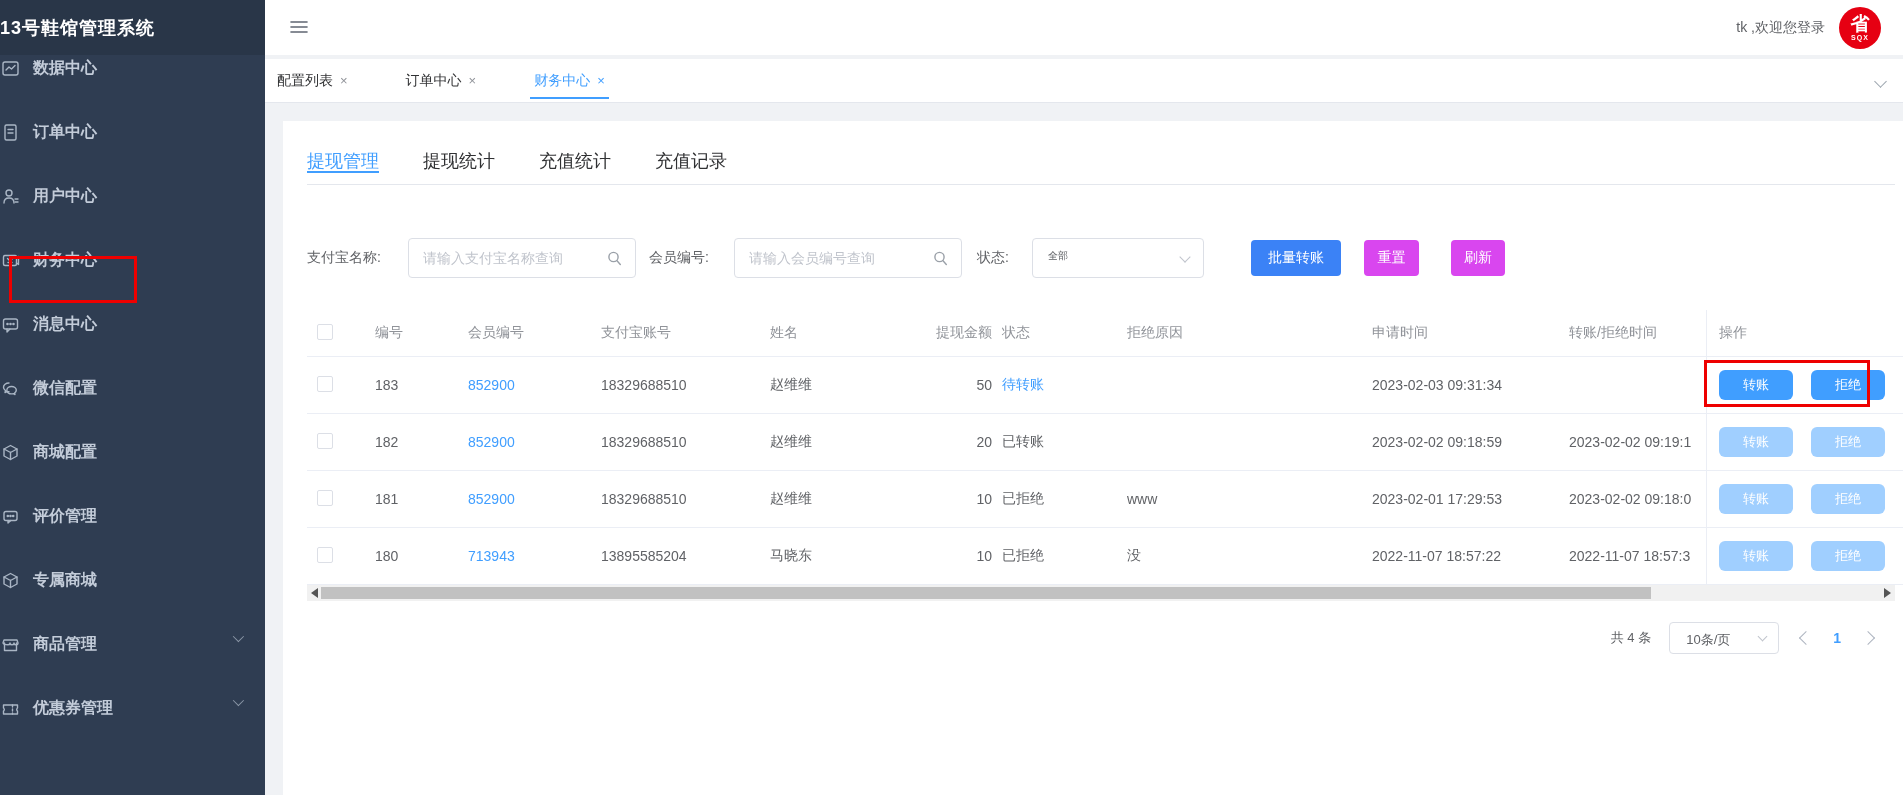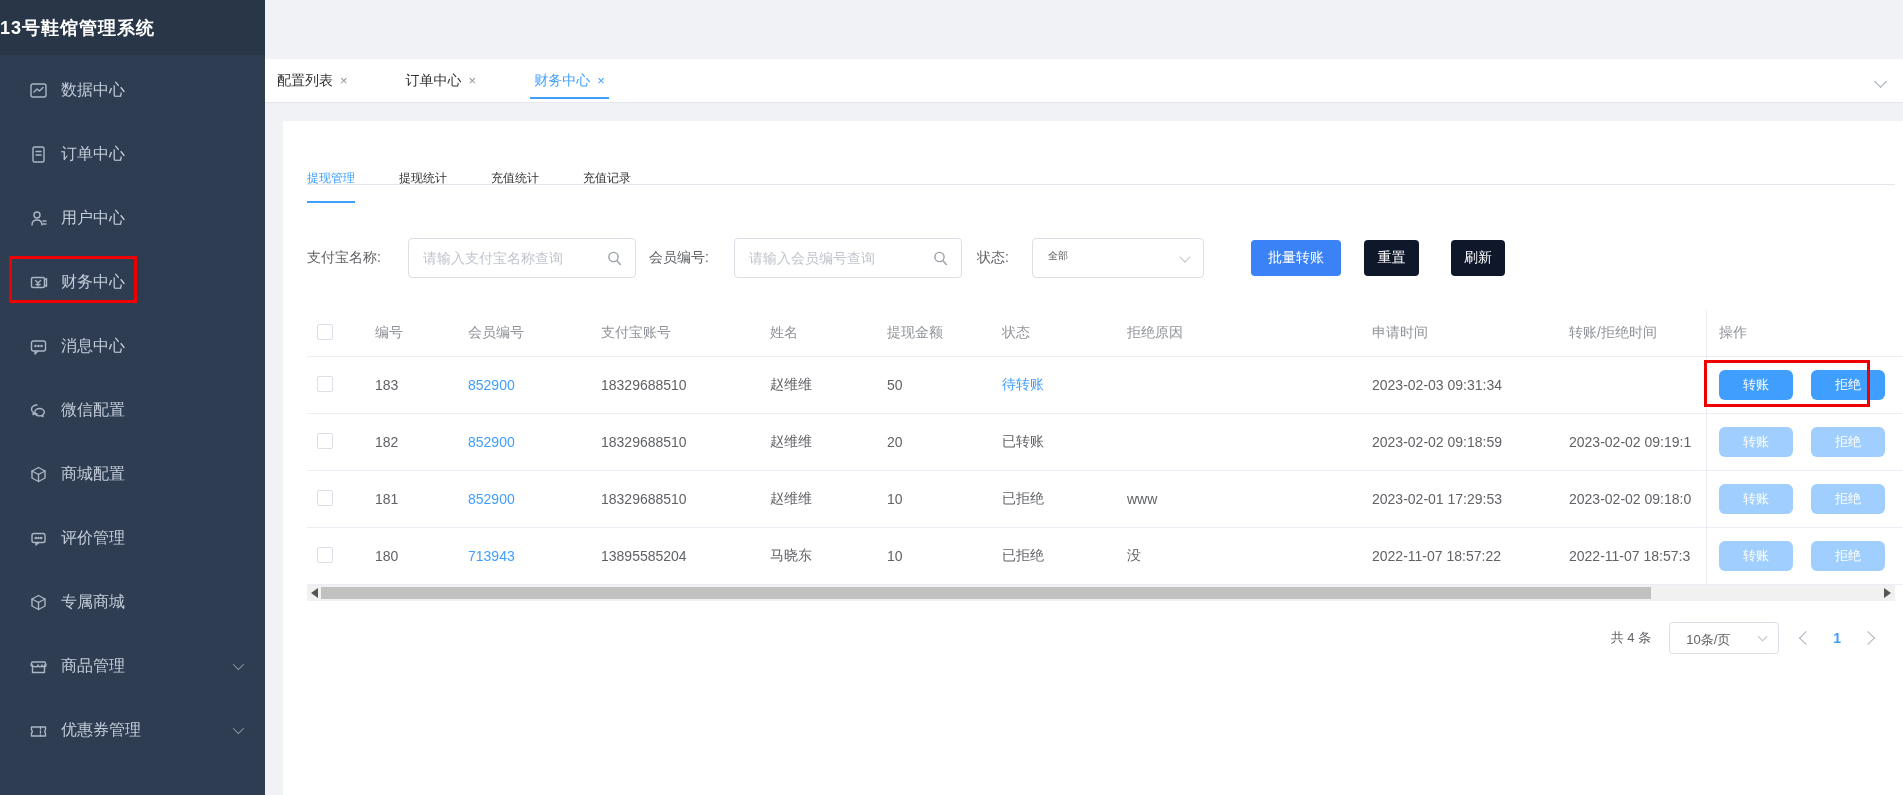--- a/index.html
+++ b/index.html
@@ -6,22 +6,22 @@
   html,body { width:1903px; height:795px; overflow:hidden;
     font-family:"Liberation Sans","DejaVu Sans",sans-serif; background:#f0f2f5; }
 
   
   .sidebar { position:absolute; left:0; top:0; width:265px; height:795px;
     background:#2f3d52; z-index:5; }
   .logo-area { height:55px; background:#293648; display:flex; align-items:center;
     justify-content:flex-start; }
   .logo-area .title { color:#fff; font-size:18px; font-weight:bold; letter-spacing:1px; }
   .menu { position:absolute; top:58px; left:0; right:0; }
-  .menu-item { height:64px; display:flex; align-items:center; padding-left:28px;
-    color:#c3ccd9; cursor:pointer; position:relative; }
+  .menu-item { height:64px; display:flex; 
+    color:#c3ccd9; cursor:pointer; position:relative;font-weight:bold; }
   .menu-item .mi-icon { width:20px; height:20px; margin-right:13px; display:flex;
     align-items:center; justify-content:center; color:#aab6c5; }
   .menu-item .mi-label { font-size:16px; }
   .menu-item .mi-arrow { position:absolute; right:24px; width:8px; height:8px;
     border-right:1.5px solid #8a96a6; border-bottom:1.5px solid #8a96a6;
     transform:rotate(45deg) translateY(-2px); }
   svg.icn { width:19px; height:19px; stroke:currentColor; fill:none;
     stroke-width:1.4; stroke-linecap:round; stroke-linejoin:round; }
 
   
@@ -52,22 +52,22 @@
   .tab.active::after { content:""; position:absolute; left:-4px; right:-4px; bottom:3px;
     height:2px; background:#409eff; }
   .tabbar-arrow { position:absolute; right:18px; top:18px; width:9px; height:9px;
     border-right:1.6px solid #9aa3ad; border-bottom:1.6px solid #9aa3ad;
     transform:rotate(45deg); cursor:pointer; }
 
   
   .card { position:absolute; left:18px; top:121px; right:0; bottom:0; background:#fff; }
 
   .subtabs { position:absolute; left:24px; top:28px; display:flex; }
-  .subtab { font-size:12px; color:#303133; margin-right:44px; padding-bottom:16px;
-    cursor:pointer; position:relative;margin-top:21px; }
+  .subtab { font-size:18px; color:#303133; margin-right:44px; 
+    cursor:pointer; position:relative; }
   .subtab.active { color:#409eff; }
   .subtab.active::after { content:""; position:absolute; left:0; right:0; bottom:0;
     height:2px; background:#409eff; }
   .subtab-divider { position:absolute; left:24px; right:8px; top:63px; height:1px; background:#e4e7ed; }
 
   
   .filter-row { position:absolute; left:24px; top:117px; right:8px; height:40px; }
   .f-label { position:absolute; top:0; height:40px; display:flex; align-items:center;
     font-size:14px; color:#606266; }
   .f-input { position:absolute; top:0; height:40px; border:1px solid #dcdfe6; border-radius:4px;
@@ -77,31 +77,31 @@
     font-family:"Liberation Sans","DejaVu Sans",sans-serif; }
   .f-input input::placeholder { color:#c0c4cc; }
   .f-input .search-ic { position:absolute; right:12px; top:11px; }
   .f-select { position:absolute; top:0; height:40px; border:1px solid #dcdfe6; border-radius:4px;
     background:#fff; cursor:pointer; }
   .f-select .val { position:absolute; left:15px; top:10px; font-size:10px; color:#606266; }
   .f-select .arr { position:absolute; right:14px; top:14px; width:8px; height:8px;
     border-right:1.5px solid #c0c4cc; border-bottom:1.5px solid #c0c4cc; transform:rotate(45deg); }
   .btn { position:absolute; top:2px; height:36px; border:none; border-radius:4px; color:#fff;
     font-size:14px; cursor:pointer; font-family:inherit; }
-  .btn.primary { background:#0f172a; }
+  .btn.primary { background:#d946ef; }
   .btn.disabled { background:#3b82f6; cursor:not-allowed; }
 
   
   .tbl { position:absolute; left:24px; top:189px; width:1596px; font-size:14px; }
   .trow { display:flex; align-items:center; border-bottom:1px solid #ebeef5; background:#fff; }
   .trow.head { height:47px; color:#909399; font-weight:500; }
   .trow.body { height:57px; color:#606266; }
   .cell { padding-left:10px; overflow:hidden; white-space:nowrap; flex:none; }
   .c-check{width:58px;} .c-id{width:93px;} .c-member{width:133px;} .c-alipay{width:169px;}
-  .c-name{width:117px;} .c-amount{width:115px;} .c-status{width:125px;} .c-reason{width:245px;}
+  .c-name{width:117px;} .c-amount{width:115px;text-align:right;} .c-status{width:125px;} .c-reason{width:245px;}
   .c-apply{width:197px;} .c-transfer{width:147px;}
   .c-action{ width:197px; padding-left:12px; border-left:1px solid #ebeef5; background:#fff;
     display:flex; align-items:center; align-self:stretch; }
   .chk { width:16px; height:16px; border:1px solid #dcdfe6; border-radius:2px; background:#fff;
     display:inline-block; cursor:pointer; }
   .link { color:#409eff; cursor:pointer; }
   .st-blue { color:#409eff; }
   .btn-mini { width:78px; height:30px; border:none; border-radius:6px; color:#fff;
     font-size:13px; cursor:pointer; font-family:inherit; margin-right:18px; }
   .btn-mini.on { background:#409eff; }
@@ -262,20 +262,36 @@
       <span class="mi-label">优惠券管理</span>
       <span class="mi-arrow"></span>
     </div>
   </nav>
 </aside>
 
 <div class="anno-box anno-sidebar"></div>
 
 <div class="main">
 
+  <div class="topbar">
+    <span class="hamburger">
+      <svg width="20" height="20" viewBox="0 0 20 20" stroke="currentColor" stroke-width="1.6" stroke-linecap="round">
+          <line x1="2" y1="5" x2="18" y2="5"></line>
+          <line x1="2" y1="10" x2="18" y2="10"></line>
+          <line x1="2" y1="15" x2="18" y2="15"></line>
+        </svg>
+    </span>
+    <div class="topbar-right">
+      <span class="welcome">tk ,欢迎您登录</span>
+      <span class="logo-badge">
+        <span class="zi">省</span>
+        <span class="sub">SQX</span>
+      </span>
+    </div>
+  </div>
 
   <div class="tabbar">
     <div class="tab">
       <span>配置列表</span>
       <span class="close">×</span>
     </div>
     <div class="tab">
       <span>订单中心</span>
       <span class="close">×</span>
     </div>

